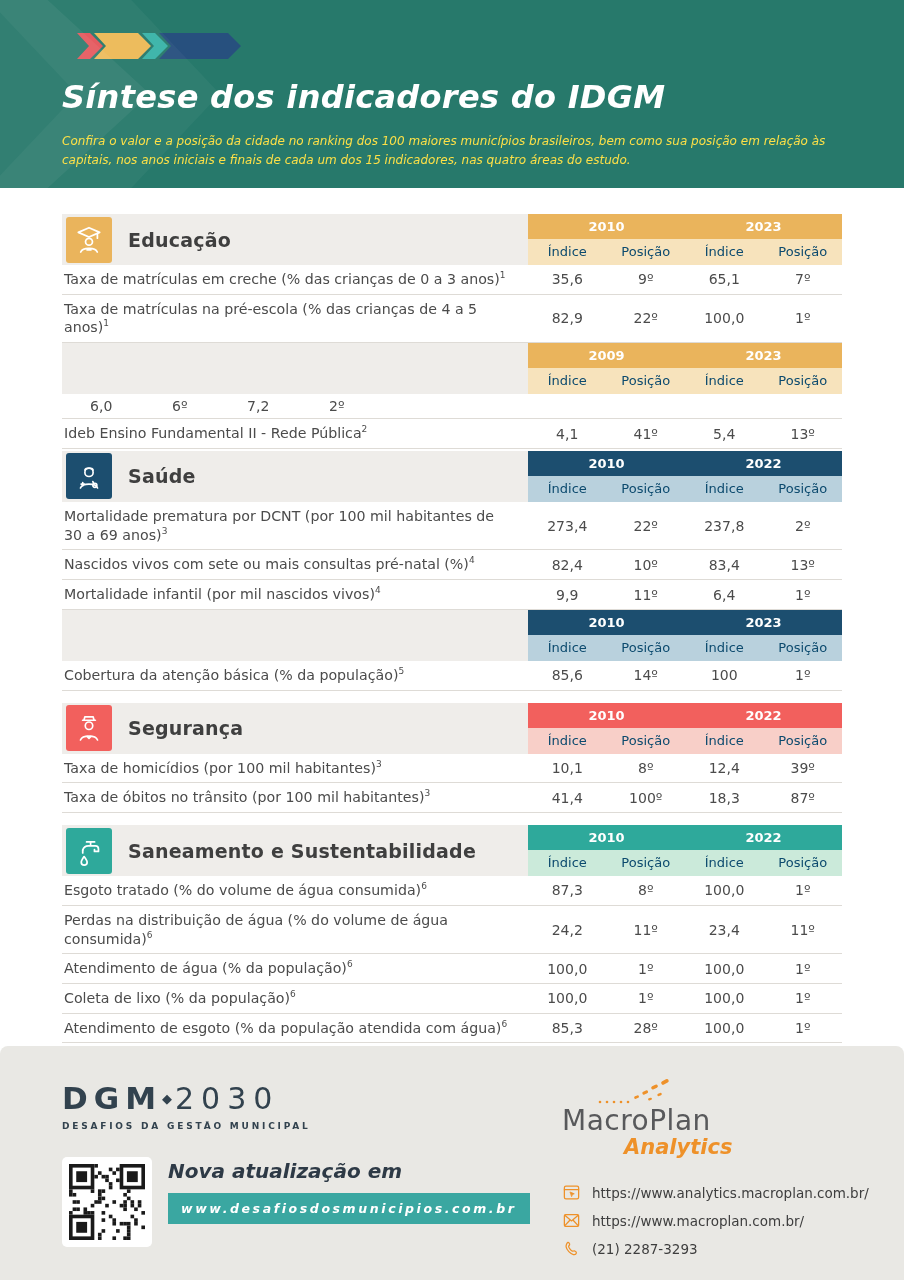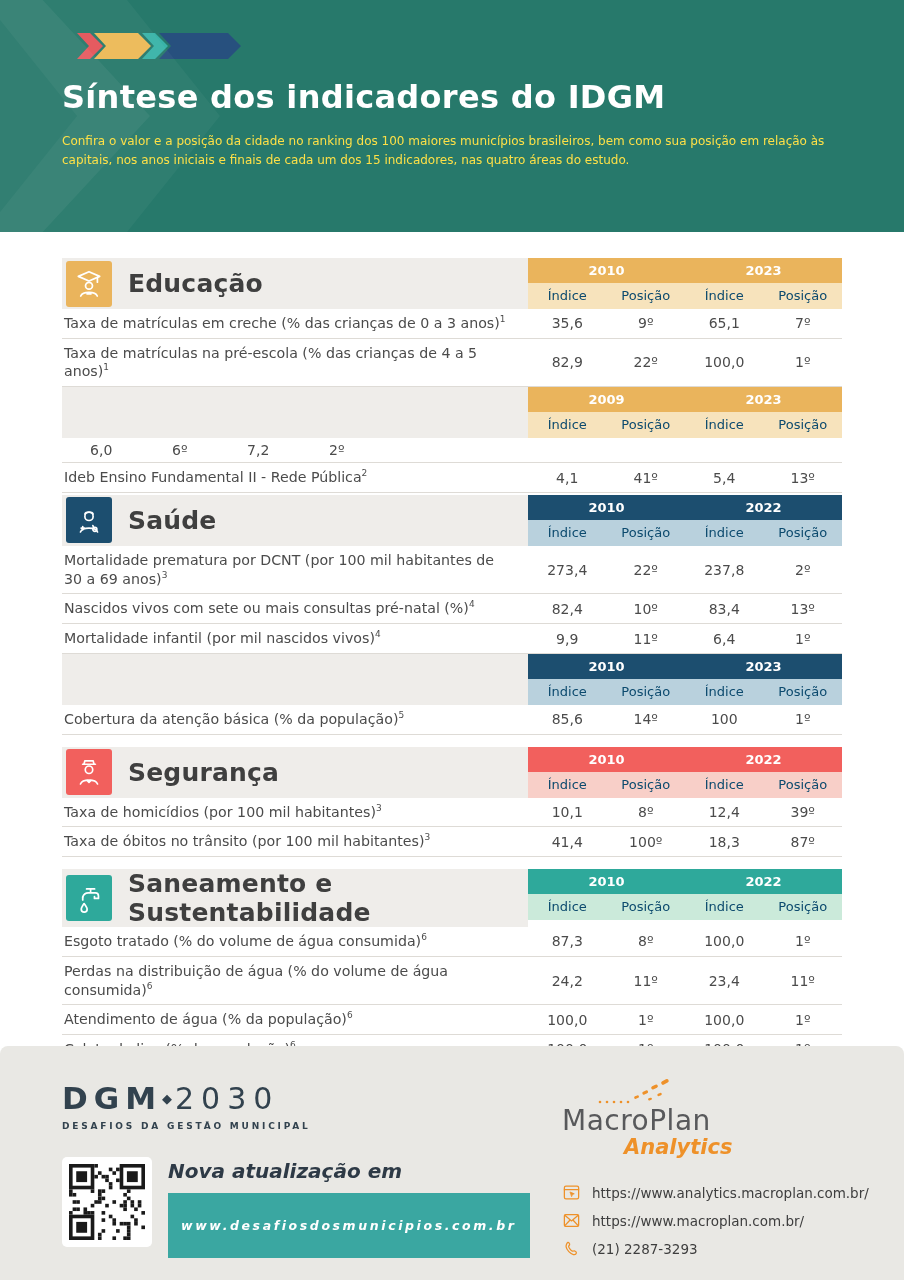--- a/index.html
+++ b/index.html
@@ -4,22 +4,22 @@
 <style>
   * { margin:0; padding:0; box-sizing:border-box; }
   html,body { width:904px; height:1280px; }
   body {
     font-family:"DejaVu Sans","Liberation Sans",sans-serif;
     background:#ffffff; position:relative; overflow:hidden;
     color:#4b4b4b;
   }
   
   .banner {
-    position:relative; height:232px; background:var(--header-bg,#27796B);
-    padding:30px 62px 0 62px; overflow:hidden;
+    position:relative; height:188px; background:var(--header-bg,#27796B);
+    padding:30px 62px 0 62px; overflow:hidden;font-style:italic;
   }
   .wm { position:absolute; top:-30px; bottom:-30px; pointer-events:none; }
   .wm1 { left:-150px; width:300px; background:rgba(255,255,255,0.05);
     clip-path:polygon(0 0,55% 0,100% 50%,55% 100%,0 100%,45% 50%); }
   .wm2 { left:-40px; width:260px; background:rgba(255,255,255,0.04);
     clip-path:polygon(0 0,55% 0,100% 50%,55% 100%,0 100%,45% 50%); }
   .arrows { height:28px; margin:2px 0 18px 2px; }
   .banner h1 {
     color:#ffffff; font-size:32px; font-weight:bold; letter-spacing:0.3px;
     margin-bottom:16px; position:relative;
@@ -31,21 +31,21 @@
   .content { padding:26px 62px 0 62px; }
   .area + .area { margin-top:2px; }
   .area:nth-child(3), .area:nth-child(4) { margin-top:12px; }
   .thead { display:flex; }
   .th-left { flex:1; background:#EFEDEA; display:flex; align-items:center; }
   .icon-box {
     width:46px; height:46px; margin-left:4px; border-radius:3px;
     display:flex; align-items:center; justify-content:center; flex:0 0 auto;
   }
   .icon-box svg { width:32px; height:32px; }
-  .area-title { font-size:25px; font-weight:bold; color:#3F3F3F; margin-left:16px; letter-spacing:0.2px; }
+  .area-title { font-size:19px; font-weight:bold; color:#3F3F3F; margin-left:16px; letter-spacing:0.2px; }
   .th-right { width:314px; display:flex; flex-direction:column; }
   .years { display:flex; height:25px; }
   .years span { width:50%; text-align:center; line-height:25px; color:#fff; font-weight:bold; font-size:13px; }
   .cols { display:flex; height:26px; }
   .cols span { width:25%; text-align:center; line-height:26px; color:#0c4a6e; font-size:13px; }
   .row { display:flex; align-items:center; border-bottom:1px solid #DEDBD6; min-height:25px; }
   .row-label { flex:1; font-size:14.2px; color:#4B4B4B; line-height:1.32; padding:5px 14px 5px 2px; }
   .row-label sup { font-size:9px; }
   .row-vals { width:314px; display:flex; align-items:center; }
   .row-vals span { width:25%; text-align:center; font-size:14px; color:#4B4B4B; }
@@ -65,21 +65,21 @@
   .update { display:flex; margin-top:26px; align-items:flex-start;font-style:italic; }
   .qr-box { background:#fff; border-radius:5px; padding:7px; width:90px; height:90px; flex:0 0 auto; }
   .update-text { margin-left:16px; padding-top:2px; }
   .upd-1 { font-size:20px; font-weight:bold; color:#2E3A46; }
   .upd-2 { margin-top:6px; font-size:21.5px; font-weight:bold; }
   .upd-2 .hl { color:var(--footer-teal,#3AA7A1); }
   .upd-2 .cta { color:#2E3A46; }
   .url-bar {
     margin-top:10px; display:inline-block; background:var(--footer-teal,#3AA7A1);
     color:#fff; font-size:12.5px; font-weight:bold; letter-spacing:2.6px;
-    padding:25px 13px; cursor:pointer;text-align:center;
+    padding:8px 13px; cursor:pointer;text-align:center;
   }
   .f-divider { width:1px; background:#CFCDC9; margin:6px 0 16px 6px; }
   .f-right { flex:1; padding-left:32px; }
   .mp-logo { position:relative; width:fit-content; padding-top:24px; }
   .mp-dots { position:absolute; left:34px; top:-4px; }
   .mp-name { font-size:28px; color:#58595B; letter-spacing:0.5px; }
   .mp-sub { font-size:21px; font-weight:bold; font-style:italic; color:var(--footer-orange,#EE9129); margin:-2px 0 0 62px; }
   .contacts { margin-top:24px; }
   .contact { display:flex; align-items:center; margin-bottom:9px; }
   .contact .cicon { width:19px; height:19px; flex:0 0 auto; margin-right:11px; }

